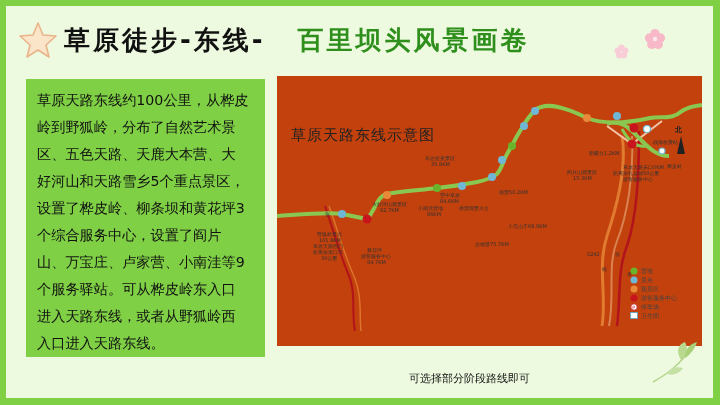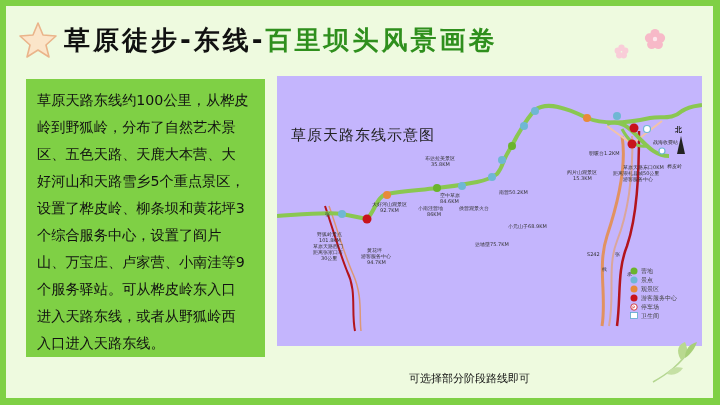--- a/index.html
+++ b/index.html
@@ -17,33 +17,33 @@
   }
   .title-row {
     position: absolute; left: 12px; top: 12px; height: 44px;
     display: flex; align-items: center;
   }
   .star { width: 40px; height: 40px; margin-right: 6px; }
   .title {
     font-size: 26px; font-weight: bold; letter-spacing: 3px; color: #111;
     white-space: nowrap;
   }
-  .title .hl { color: #2f8f1d; }
+  .title .hl { color: #2f8f1d; margin-left: 32px; }
   .flower { position: absolute; }
   .textbox {
     position: absolute; left: 20px; top: 73px;
     width: 239px; height: 278px;
     background: #7fd045;
     padding: 8px 16px 6px 11px;
     font-size: 14.2px; line-height: 27px; color: #111;
   }
   .map {
     position: absolute; left: 271px; top: 70px;
     width: 425px; height: 270px;
-    background: #c4b5fd;
+    background: #c2410c;
   }
   .map-title {
     position: absolute; left: 14px; top: 50px;
     font-size: 15px; color: #222; letter-spacing: 1px;
   }
   .map svg { position: absolute; left: 0; top: 0; }
   .caption {
     position: absolute; left: 403px; top: 365px;
     font-size: 11px; font-weight: normal; color: #111;
   }

